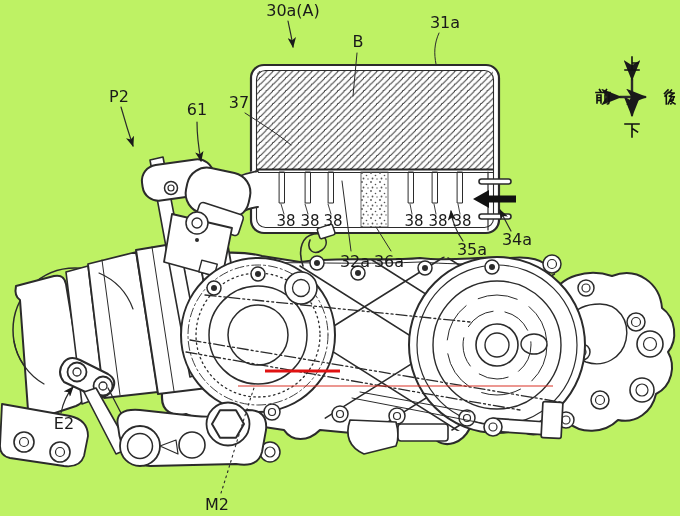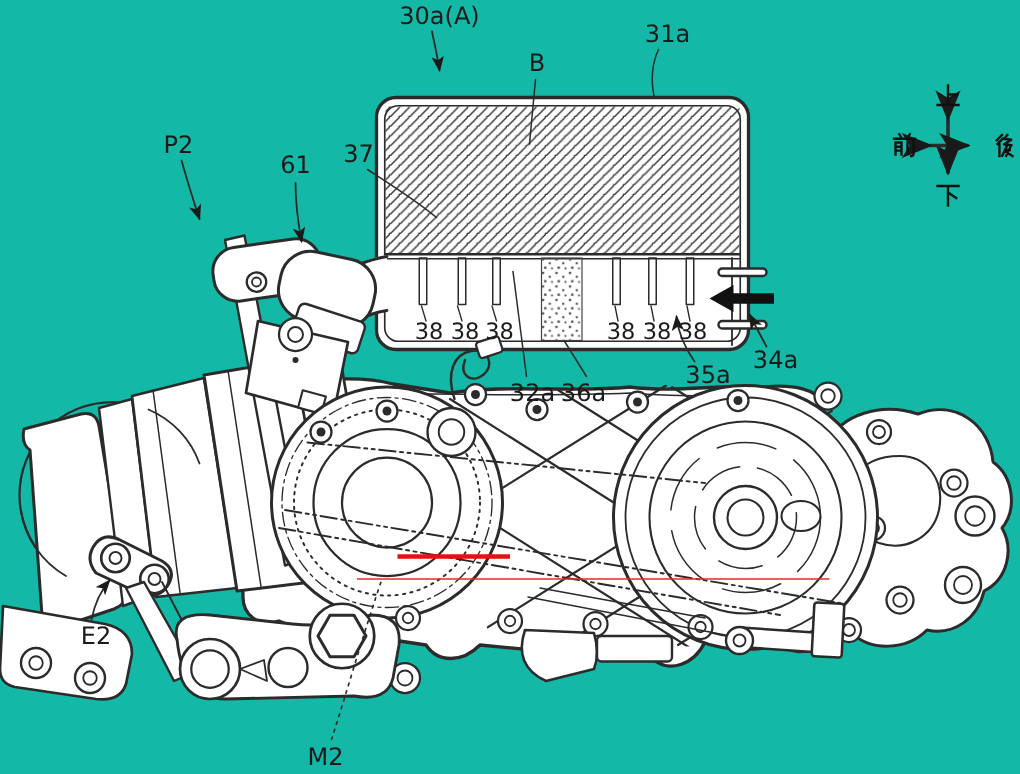--- a/index.html
+++ b/index.html
@@ -1,16 +1,16 @@
 <!DOCTYPE html>
 <html><head>
 <meta charset="utf-8">
 <style>
   html,body{margin:0;padding:0;background:#fff;}
-  .stage{position:relative;width:680px;height:516px;background:#14b8a6;overflow:hidden;
+  .stage{position:relative;width:680px;height:516px;background:#bef264;overflow:hidden;
          font-family:"DejaVu Sans","Liberation Sans",sans-serif;}
   svg{display:block}
   svg .ln{stroke:#2b2b2b;fill:none;stroke-linecap:round;stroke-linejoin:round;}
   svg .wh{fill:#ffffff;}
   svg text{font-family:"DejaVu Sans","Liberation Sans",sans-serif;fill:#1a1a1a;stroke:none;}
   svg .lbl{font-size:16px;}
   svg .lbs{font-size:15px;}
   svg .kanji path{stroke:#111;stroke-width:1.6;fill:none;stroke-linecap:square;}
 </style>
 </head>

